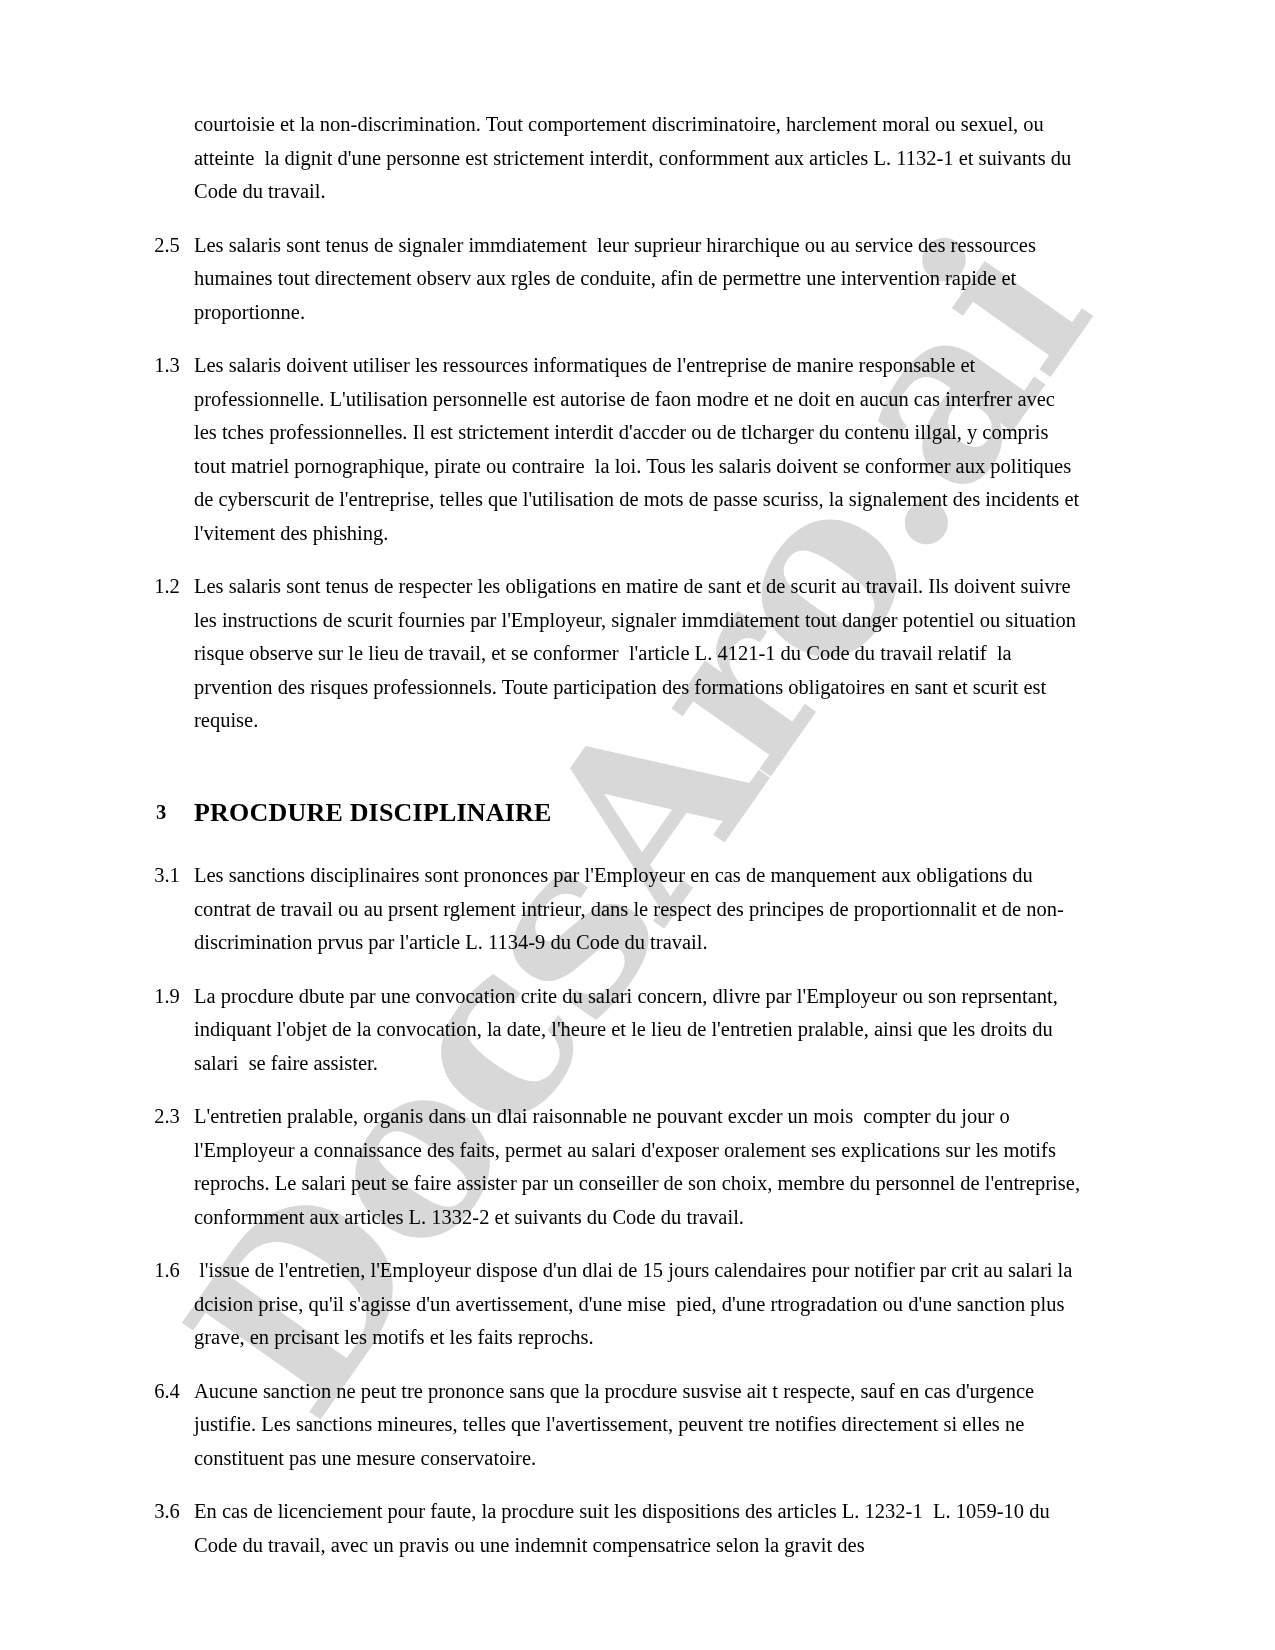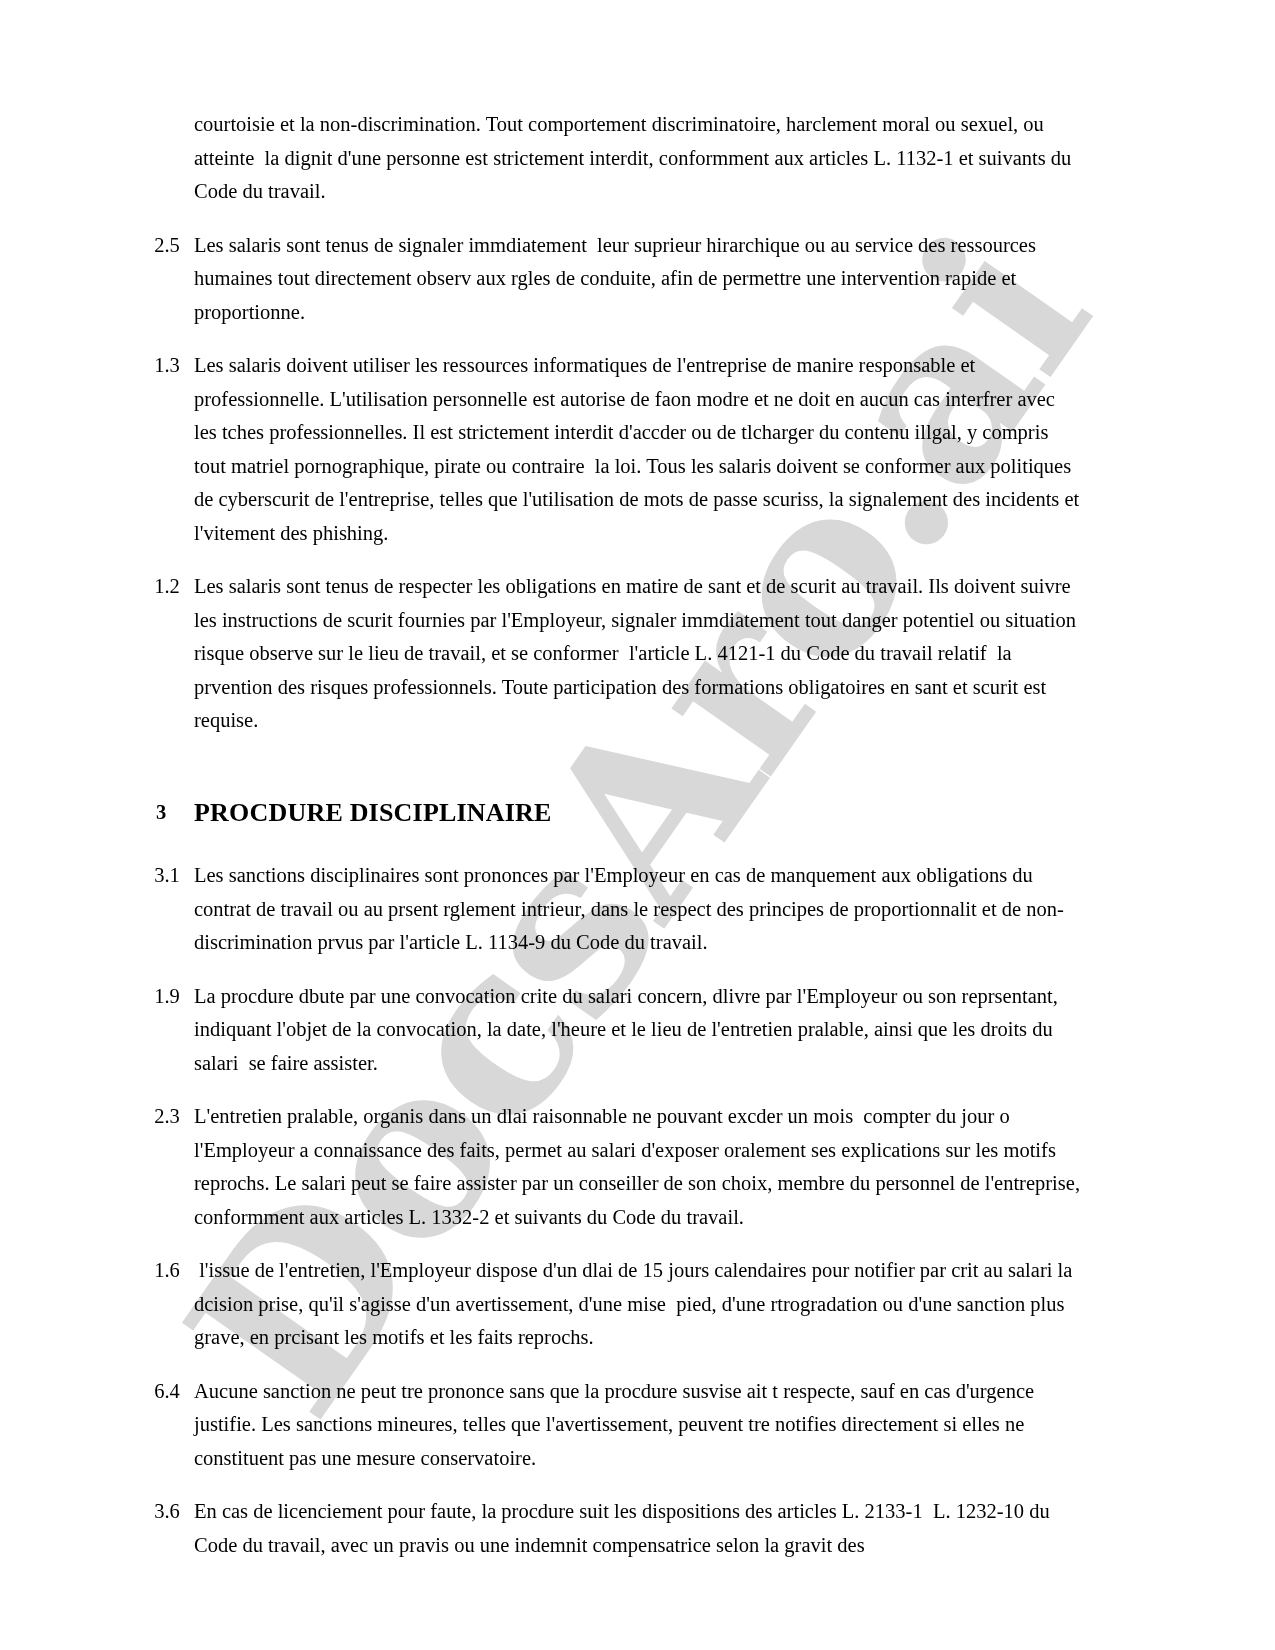--- a/index.html
+++ b/index.html
@@ -158,17 +158,17 @@
       <div class="para-body"> l'issue de l'entretien, l'Employeur dispose d'un dlai de 15 jours calendaires pour notifier par crit au salari la dcision prise, qu'il s'agisse d'un avertissement, d'une mise  pied, d'une rtrogradation ou d'une sanction plus grave, en prcisant les motifs et les faits reprochs.</div>
     </div>
 
     <div class="para">
       <div class="para-num">6.4</div>
       <div class="para-body">Aucune sanction ne peut tre prononce sans que la procdure susvise ait t respecte, sauf en cas d'urgence justifie. Les sanctions mineures, telles que l'avertissement, peuvent tre notifies directement si elles ne constituent pas une mesure conservatoire.</div>
     </div>
 
     <div class="para">
       <div class="para-num">3.6</div>
-      <div class="para-body">En cas de licenciement pour faute, la procdure suit les dispositions des articles L. 2133-1  L. 1232-10 du Code du travail, avec un pravis ou une indemnit compensatrice selon la gravit des</div>
+      <div class="para-body">En cas de licenciement pour faute, la procdure suit les dispositions des articles L. 1232-1  L. 1059-10 du Code du travail, avec un pravis ou une indemnit compensatrice selon la gravit des</div>
     </div>
 
   </div>
 </div>
 
 </body></html>

